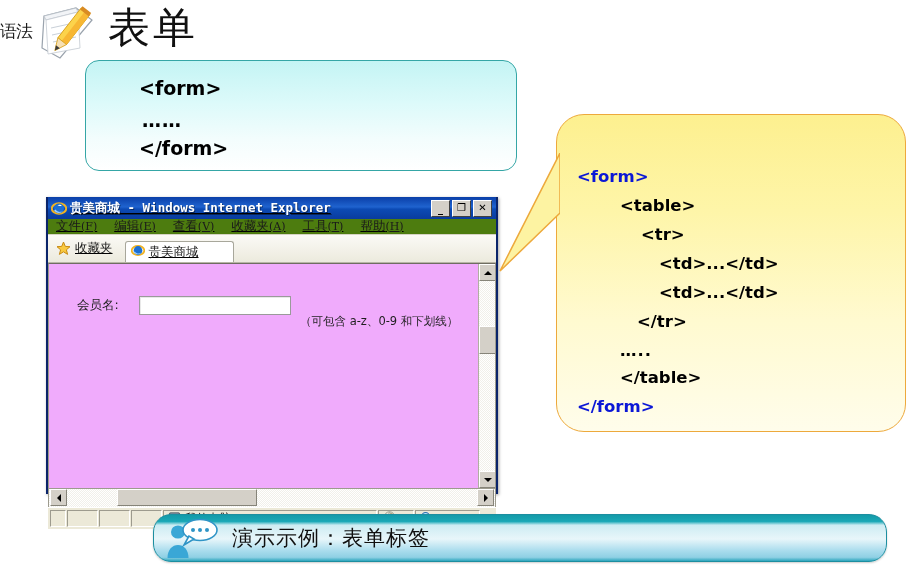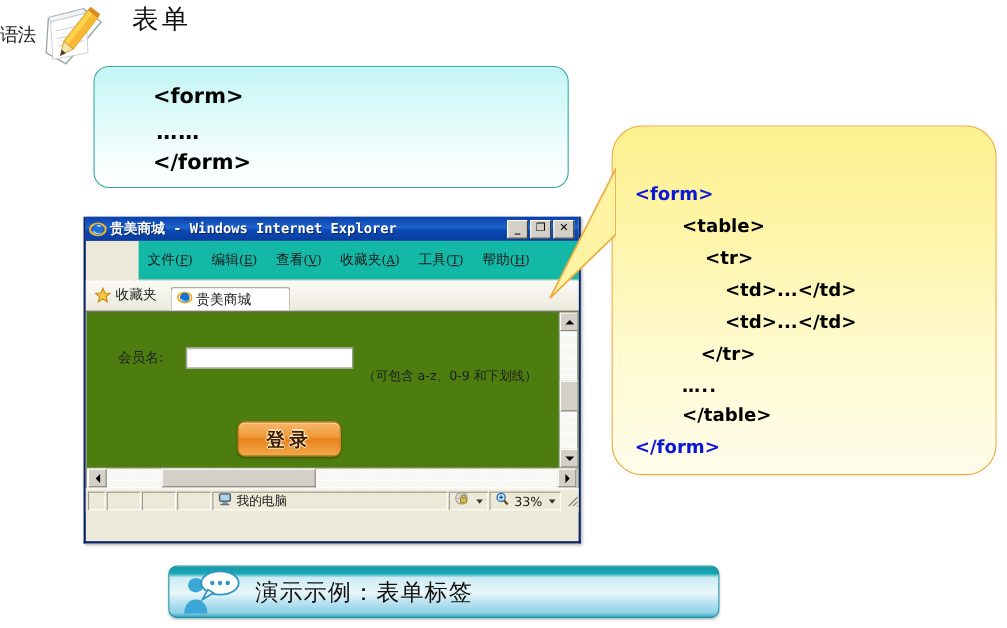--- a/index.html
+++ b/index.html
@@ -29,23 +29,23 @@
     position: absolute;
     left: 0px; top: 18px;
     font-family: "DejaVu Sans", sans-serif;
     font-size: 17px;
     color: #1a1a1a;
     letter-spacing: -1px;
     z-index: 3;
   }
   .title-main {
     position: absolute;
-    left: 120px; top: 2px;
+    left: 108px; top: 2px;
     font-family: "DejaVu Serif", serif;
-    font-size: 24px;
+    font-size: 42px;
     color: #111111;
     letter-spacing: 3px;
     line-height: 1.15;
   }
 
   
   .code-box {
     position: absolute;
     left: 85px; top: 60px;
     width: 432px; height: 111px;
@@ -62,27 +62,28 @@
     position: absolute;
     white-space: pre;
   }
   .cb-l1 { left: 53px; top: 16px; }
   .cb-l2 { left: 56px; top: 48px; font-size: 17px; letter-spacing: 1px; }
   .cb-l3 { left: 53px; top: 76px; }
 
   
   .ie-window {
     position: absolute;
-    left: 76px; top: 197px;
+    left: 46px; top: 197px;
     width: 452px; height: 297px;
     border: 2px solid #0a246a;
     border-top: none;
     box-sizing: border-box;
     background: #ece9d8;
     box-shadow: 1px 1px 3px rgba(0,0,0,.35);
+    text-decoration: underline;
   }
   .ie-titlebar {
     height: 22px;
     background: linear-gradient(180deg, #0a3fa8 0%, #1f63cf 45%, #0c4bb5 55%, #093c9e 100%);
     display: flex;
     align-items: center;
     padding: 0 2px 0 3px;
     box-sizing: border-box;
   }
   .ie-logo {
@@ -118,28 +119,27 @@
     font-size: 10px;
     font-weight: bold;
     line-height: 13px;
     width: 100%;
     text-align: center;
     left: 0; top: 0;
   }
   .wb-min span { top: 1px; }
 
   .ie-menubar {
-    height: 36px;
-    background: #14b8a6;
+    height: 16px;
+    background: #4d7c0f;
     border-bottom: 1px solid #d6d3c4;
     display: flex;
     align-items: center;
     padding-left: 8px;
     box-sizing: border-box;
-    margin-left: 48px;
   }
   .menu-item {
     font-family: "DejaVu Sans", sans-serif;
     font-size: 12.5px;
     color: #1a1a1a;
     margin-right: 17px;
     white-space: nowrap;
   }
   .menu-item u { text-decoration: underline; }
   .menu-item .lat { font-family: "DejaVu Serif", serif; font-size: 11px; }
@@ -175,22 +175,22 @@
   }
   .tab-label {
     font-family: "DejaVu Sans", sans-serif;
     font-size: 12.5px; color: #1a1a1a;
     margin-left: 4px;
   }
 
   
   .ie-page {
     position: relative;
-    height: 143px;
-    background: #4d7c0f;
+    height: 226px;
+    background: #f0abfc;
     border: 1px solid #9d9b8e;
     border-top-color: #6f6d62;
     box-sizing: border-box;
     overflow: hidden;
   }
   .form-area { position: absolute; left: 0; top: 0; right: 18px; bottom: 0; }
 
   .frow {
     position: absolute;
     display: flex; align-items: center;
@@ -380,22 +380,22 @@
     white-space: pre;
     z-index: 3;
   }
   .callout .blue { color: #0b17d6; }
   .cl-head { font-family: "DejaVu Serif", serif; font-weight: bold; color:#111; }
 
   
   .banner {
     position: absolute;
     left: 153px; top: 514px;
-    width: 501px; height: 48px;
-    border-radius: 8px;
+    width: 734px; height: 48px;
+    border-radius: 18px;
     background: linear-gradient(180deg,#139aa8 0%, #1aa8b6 14%, #cdecf3 22%, #e8f6fa 52%, #a9dced 78%, #8fd0e4 92%, #2da6bd 100%);
     border: 1px solid #1c8ea0;
     box-sizing: border-box;
     display: flex; align-items: center;
     box-shadow: 0 1px 2px rgba(0,0,0,.2);
   }
   .banner-icon { width: 58px; height: 40px; margin-left: 10px; flex: 0 0 auto; }
   .banner-text {
     font-family: "DejaVu Serif", serif;
     font-size: 21px;
@@ -496,23 +496,20 @@
   <div class="ie-page">
     <div class="form-area">
 
       <div class="frow r1">
         <div class="flabel">会员名:</div>
         <div class="finput" title=""></div>
         <div class="fhint">（可包含 a-z、0-9 和下划线）</div>
       </div>
 
 
-      <div class="login-btn">
-        <span>登录</span>
-      </div>
     </div>
 
     <div class="vscroll">
       <div class="sb-btn">
           <div class="ar ar-up"></div>
         </div>
       <div class="vthumb"></div>
       <div class="sb-btn sb-down">
           <div class="ar ar-dn"></div>
         </div>

